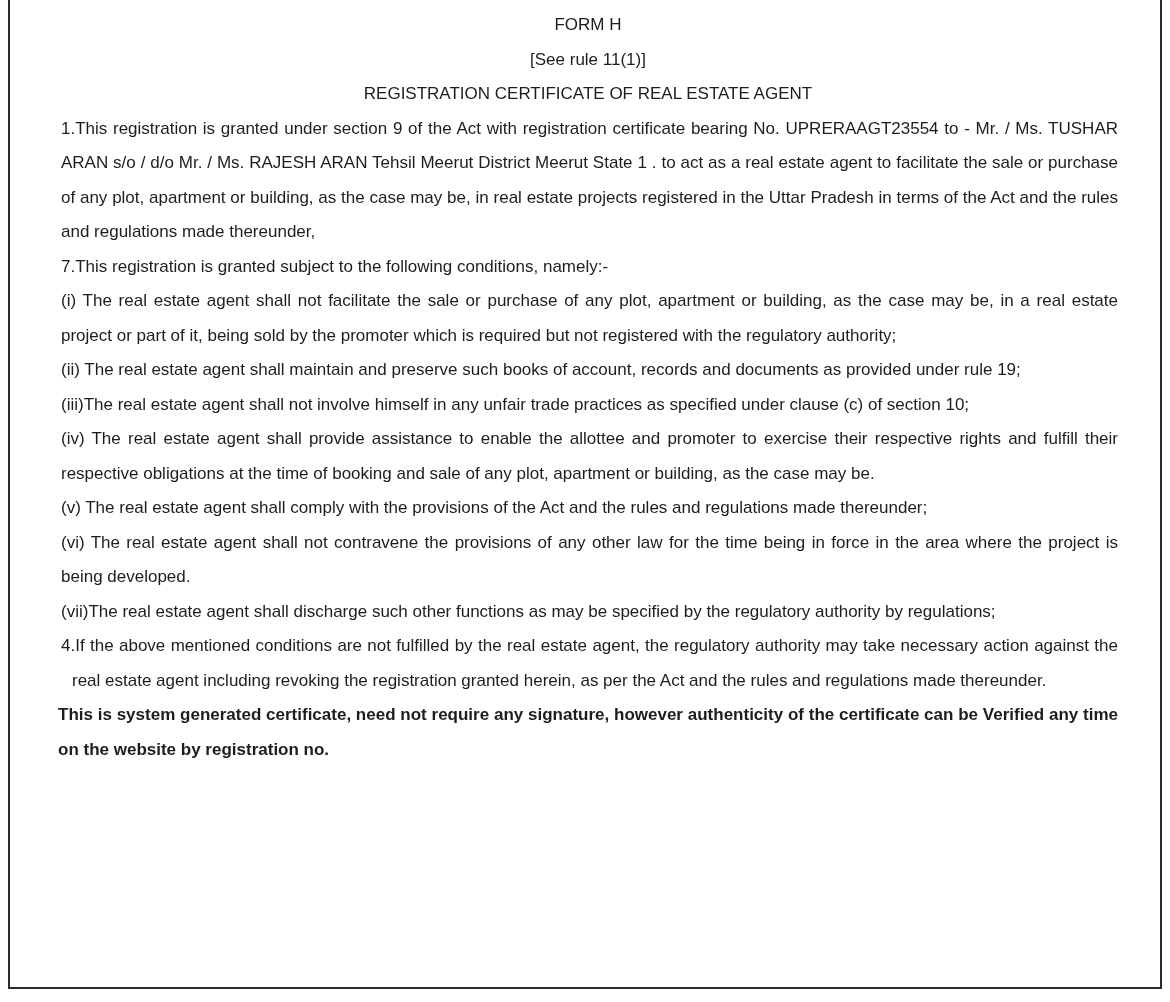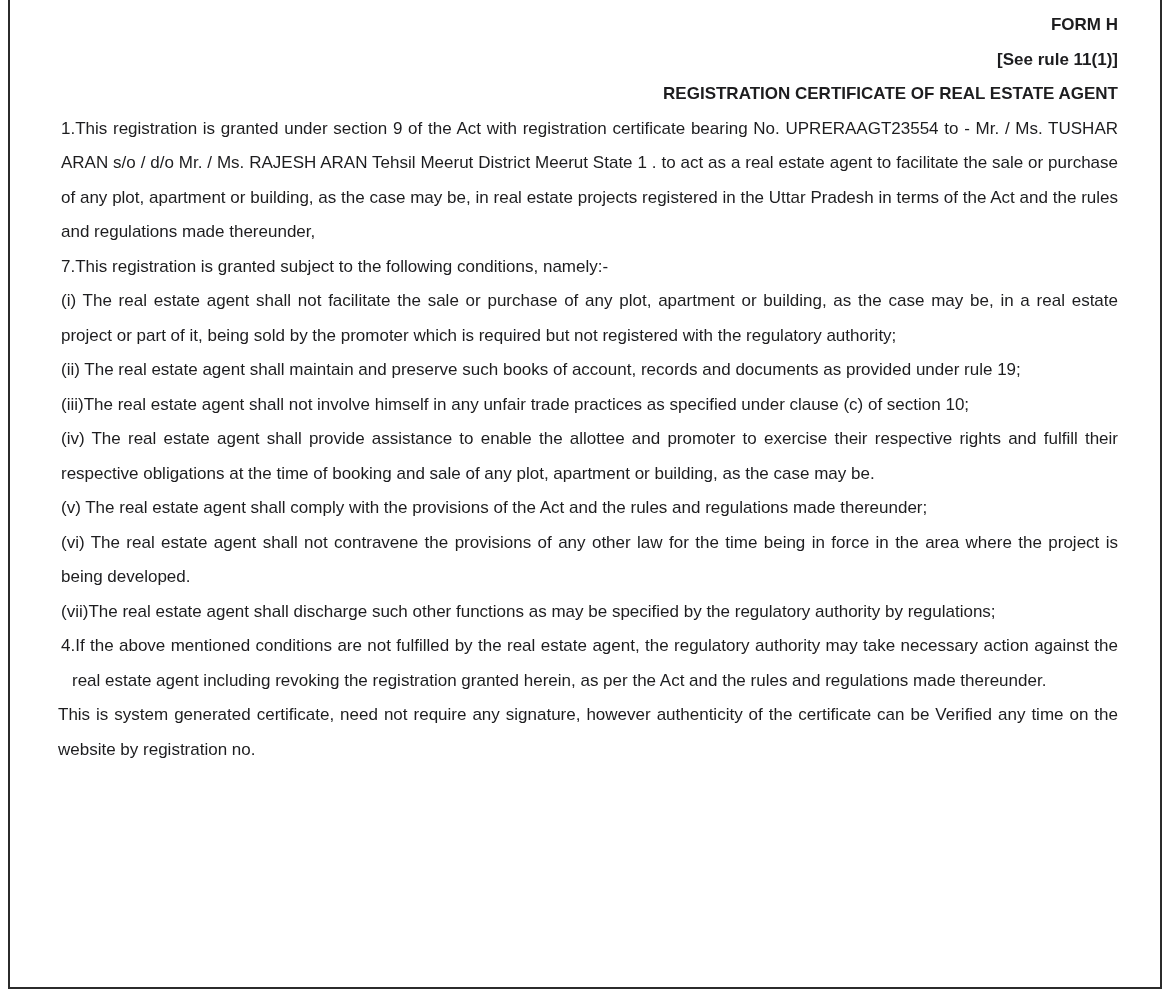--- a/index.html
+++ b/index.html
@@ -25,37 +25,38 @@
     border-top: none;
     background: #ffffff;
     box-sizing: border-box;
   }
   .content {
     padding: 12px 42px 0 48px;
     font-size: 17px;
     line-height: 34.5px;
   }
   .heading-line {
-    text-align: right;
-    font-weight: bold;
+    text-align: center;
+    font-weight: normal;
   }
   .clauses {
     padding-left: 3px;
   }
   .clause {
     text-align: justify;
     margin: 0;
   }
   .clause.hang {
     padding-left: 11px;
     text-indent: -11px;
   }
   .footer-note {
     text-align: justify;
     margin: 0;
+    font-weight: bold;
   }
 </style>
 </head>
 <body>
 
 <div class="page-frame">
   <div class="content">
 
     <div class="heading-line">FORM H</div>
     <div class="heading-line">[See rule 11(1)]</div>

